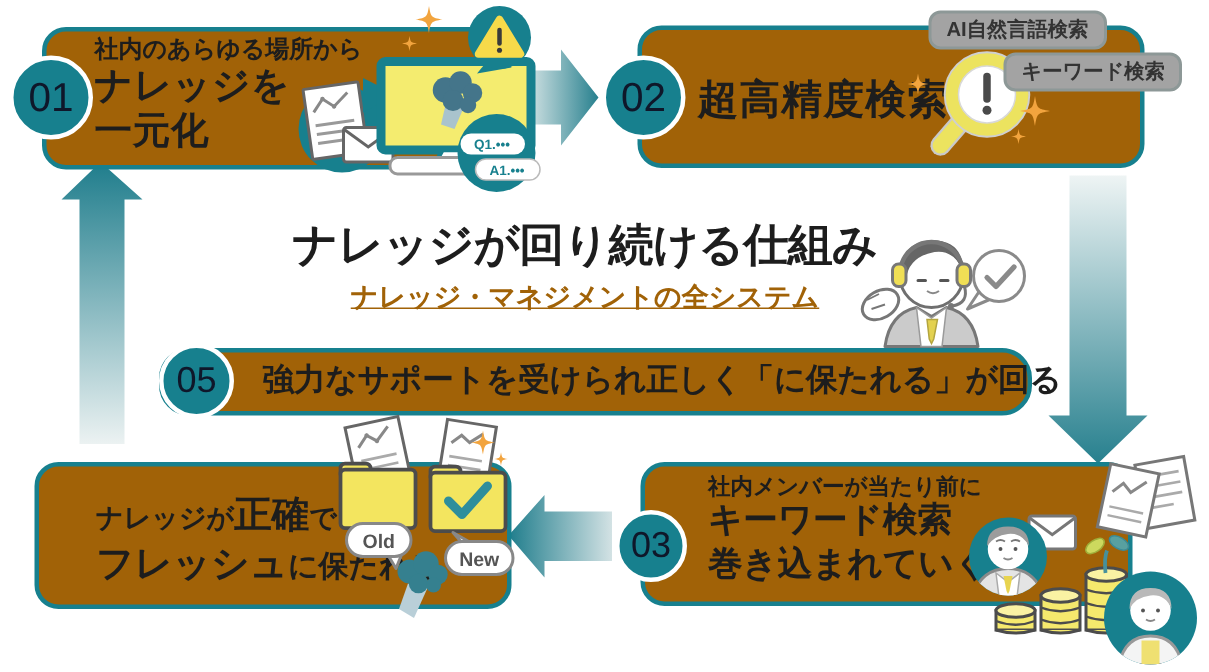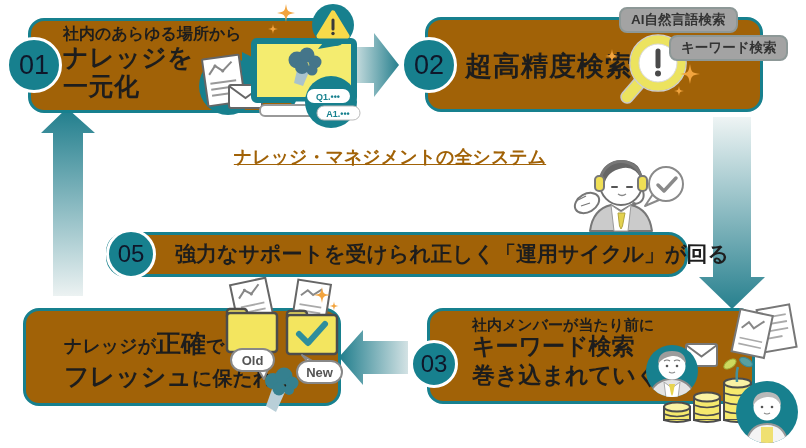--- a/index.html
+++ b/index.html
@@ -92,25 +92,26 @@
   <div class="badge b-lg" style="left:6px;top:37px;">01</div>
 
   <div class="card" style="left:425px;top:17px;width:338px;height:95px;">
     <div class="txt" style="left:37px;top:31px;font-size:27px;font-weight:800;letter-spacing:1px;">超高精度検索</div>
   </div>
   <div class="badge b-lg" style="left:401px;top:37px;">02</div>
   <div class="tag" style="left:619px;top:7px;">AI自然言語検索</div>
   <div class="tag" style="left:669px;top:35px;">キーワード検索</div>
 
   <div class="title-wrap">
+    <div class="main-title">ナレッジが回り続ける仕組み</div>
     <div class="sub-title">ナレッジ・マネジメントの全システム</div>
   </div>
 
   <div class="card" style="left:106px;top:232px;width:582px;height:45px;border-radius:20px;">
-    <div class="txt card05-text" style="left:66px;top:7px;">強力なサポートを受けられ正しく「運用サイクル」が回る</div>
+    <div class="txt card05-text" style="left:66px;top:7px;">強力なサポートを受けられ正しく「に保たれる」が回る</div>
   </div>
   <div class="badge b-05" style="left:106px;top:229px;">05</div>
 
   <div class="card" style="left:23px;top:308px;width:318px;height:98px;">
     <div class="txt" style="left:38px;top:18px;">
       <div>
         <span class="s4-sm">ナレッジが</span><span class="s4-lg">正確</span><span class="s4-sm">で</span>
       </div>
       <div style="margin-top:4px;">
         <span class="s4-lg">フレッシュ</span><span class="s4-md">に保たれる</span>

